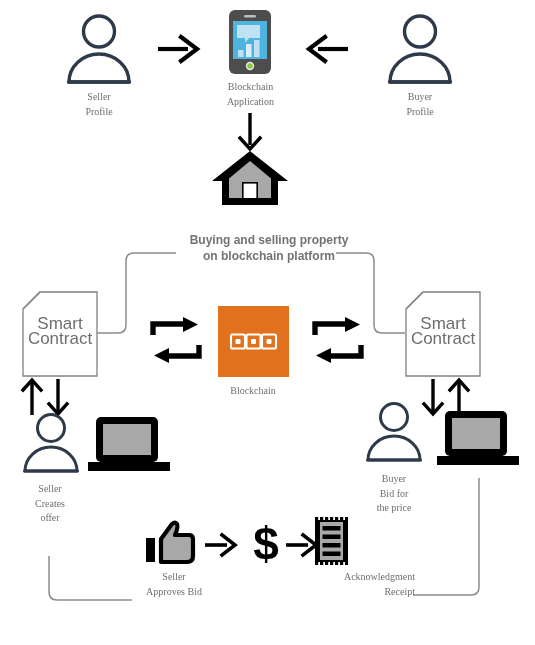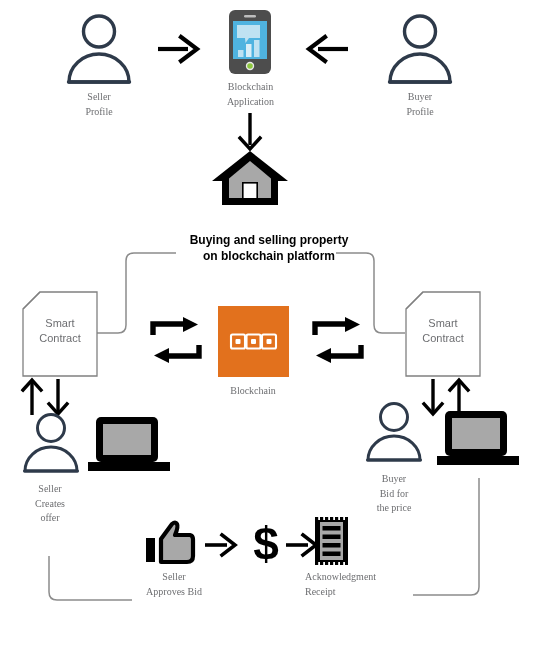--- a/index.html
+++ b/index.html
@@ -27,33 +27,33 @@
     position: absolute;
     text-align: center;
     color: #6d6e71;
     font-size: 10px;
     line-height: 14.5px;
     font-family: Liberation Serif, serif;
     white-space: pre-line;
   }
   .label-bold {
     position: absolute;
-    color: #000000;
+    color: #737373;
     font-size: 12px;
     line-height: 16px;
     font-weight: bold;
     font-family: "Liberation Sans", sans-serif;
     white-space: pre-line;
     text-align: left;
   }
   .sc-text {
     position: absolute;
     text-align: center;
     color: #6d6e71;
-    font-size: 11px;
+    font-size: 17px;
     line-height: 15px;
     white-space: pre-line;
     width: 100%;
     left: 0;
   }
   svg { display: block; overflow: visible; }
 </style>
 </head>
 <body>
 
@@ -296,16 +296,16 @@
         <rect x="28.2" y="0" width="1.8" height="3"></rect>
         <rect x="3.2" y="45" width="1.8" height="3"></rect>
         <rect x="8.2" y="45" width="1.8" height="3"></rect>
         <rect x="13.2" y="45" width="1.8" height="3"></rect>
         <rect x="18.2" y="45" width="1.8" height="3"></rect>
         <rect x="23.2" y="45" width="1.8" height="3"></rect>
         <rect x="28.2" y="45" width="1.8" height="3"></rect>
       </g>
     </svg>
   </div>
-  <div class="cap" style="left:305px; top:570px; width:110px; text-align:left;">Acknowledgment
+  <div class="cap" style="left:305px; top:570px; width:110px; text-align:right;">Acknowledgment
 Receipt</div>
 
 </div>
 
 </body></html>

